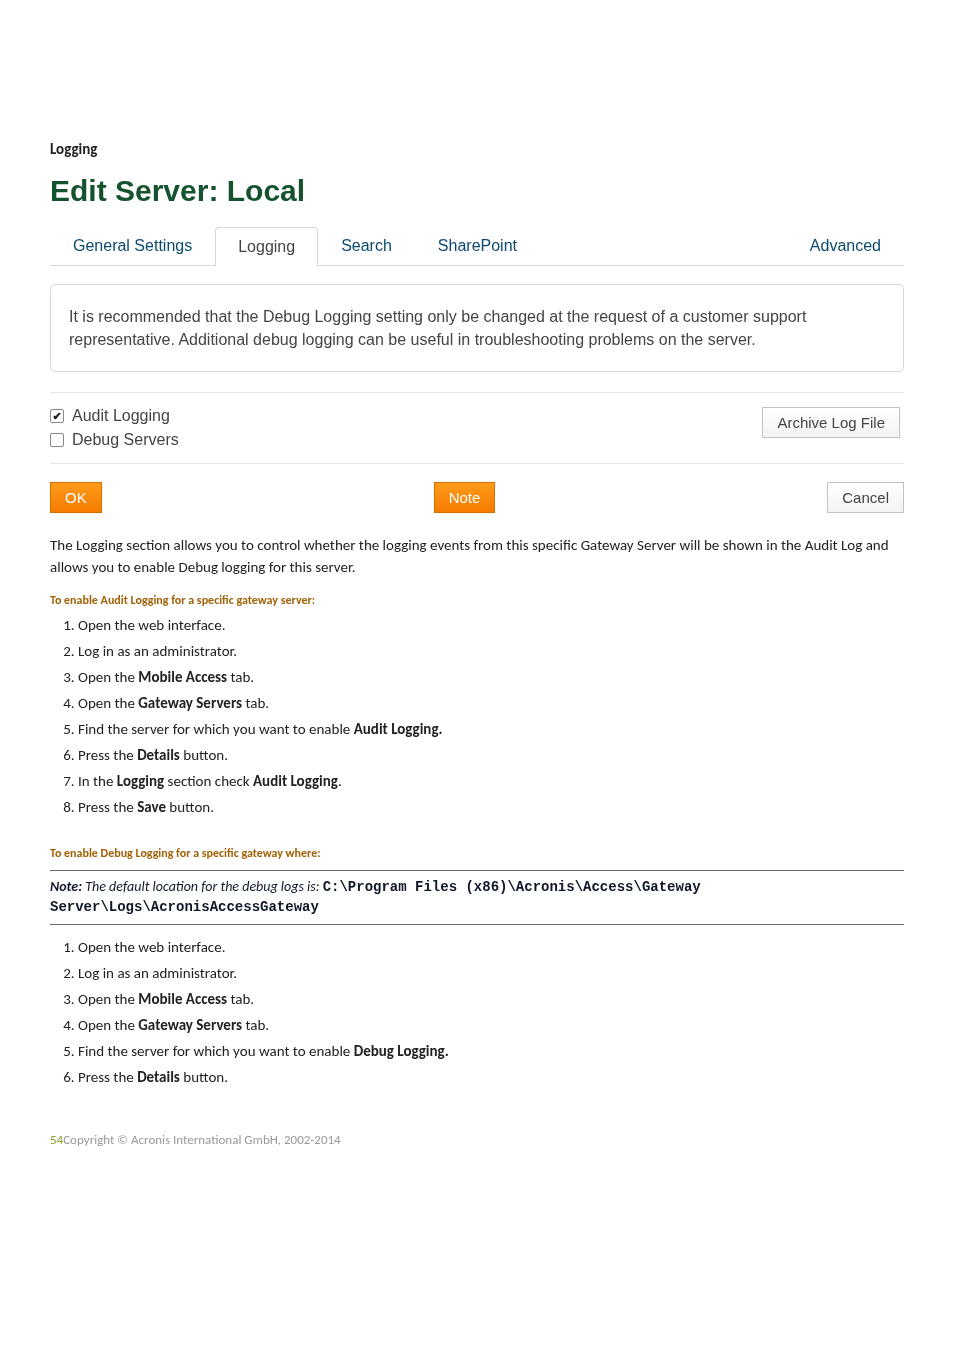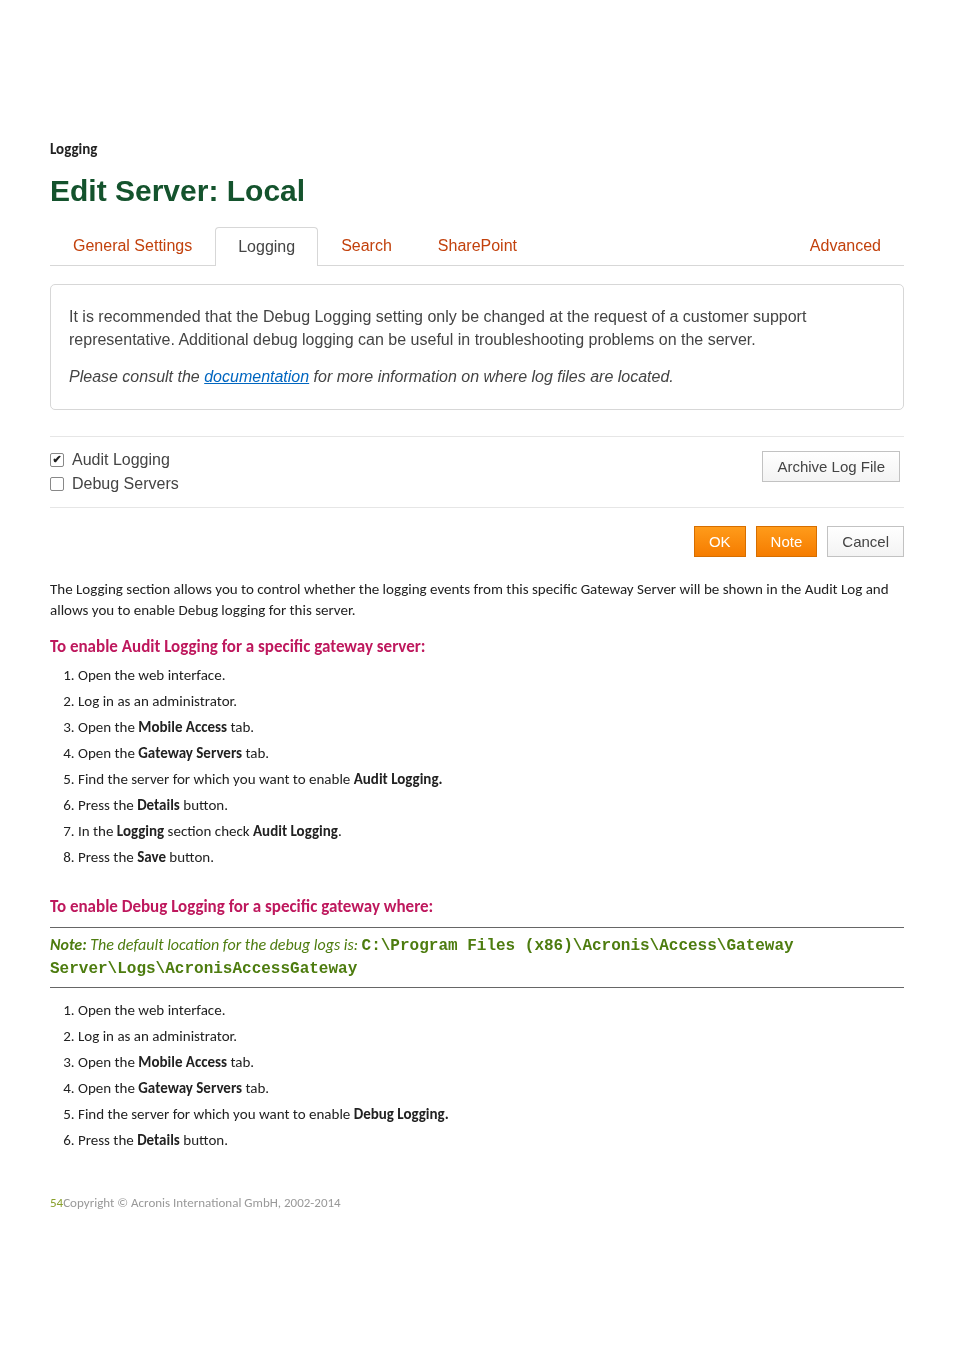--- a/index.html
+++ b/index.html
@@ -25,39 +25,39 @@
     font-family: Arial, sans-serif;
   }
   .tabs {
     display: flex;
     border-bottom: 1px solid #d7d7d7;
     margin-bottom: 18px;
   }
   .tab {
     padding: 10px 22px;
     font-size: 16px;
-    color: #c2410c;
+    color: #0c4a6e;
     border: 1px solid transparent;
     border-bottom: none;
     border-radius: 4px 4px 0 0;
     font-family: Arial, sans-serif;
   }
   .tab.active {
     color: #444;
     background: #fff;
     border-color: #d7d7d7;
     position: relative;
     top: 1px;
   }
   .tab.last { margin-left: auto; }
   .info-box {
     border: 1px solid #d7d7d7;
     border-radius: 5px;
     padding: 20px 18px;
-    margin-bottom: 26px;
+    margin-bottom: 20px;
     font-size: 16px;
     color: #444;
     font-family: Arial, sans-serif;
     line-height: 1.45;
   }
   .info-box p.note { font-style: italic; margin-top: 14px; }
   .doc-link { color: #0066c0; text-decoration: underline; font-style: italic; }
   .checkbox-row {
     display: flex;
     align-items: flex-start;
@@ -85,57 +85,57 @@
     border: 1px solid #c2c2c2;
     border-radius: 0;
     padding: 6px 14px;
     background: linear-gradient(#fff, #f3f3f3);
     font-size: 15px;
     color: #444;
     font-family: Arial, sans-serif;
   }
   .btn-row {
     display: flex;
-    justify-content: flex-end;
+    justify-content: space-between;
     gap: 10px;
     padding: 18px 0 22px 0;
   }
   .btn.primary {
     background: linear-gradient(#ff9b1a, #f57c00);
     border-color: #d66e00;
     color: #fff;
   }
   .body-text {
     font-size: 15px;
     color: #222;
     line-height: 1.45;
     margin-bottom: 14px;
   }
   .subheading {
     font-weight: bold;
-    font-size: 17px;
-    color: #be185d;
+    font-size: 12px;
+    color: #a16207;
     margin-bottom: 8px;
   }
   .subheading.spaced-top { margin-top: 28px; }
   ol {
     list-style: decimal;
     padding-left: 28px;
     font-size: 15px;
     color: #222;
   }
   ol li { margin: 5px 0; line-height: 1.4; }
   .note-block {
     border-top: 1px solid #666;
     border-bottom: 1px solid #666;
     padding: 6px 0;
     margin: 10px 0 12px 0;
-    font-size: 16px;
+    font-size: 14px;
     font-style: italic;
-    color: #4d7c0f;
+    color: #0f172a;
     line-height: 1.4;
   }
   .note-block .code { font-family: "Courier New", monospace; font-style: normal; font-weight: bold; }
   .note-block .label { font-weight: bold; }
   .footer {
     display: flex;
     justify-content: flex-start;
     margin-top: 44px;
     font-size: 13px;
     color: #999;
@@ -153,23 +153,20 @@
 <div class="tabs">
   <div class="tab">General Settings</div>
   <div class="tab active">Logging</div>
   <div class="tab">Search</div>
   <div class="tab">SharePoint</div>
   <div class="tab last">Advanced</div>
 </div>
 
 <div class="info-box">
   <p>It is recommended that the Debug Logging setting only be changed at the request of a customer support representative. Additional debug logging can be useful in troubleshooting problems on the server.</p>
-  <p class="note">
-    <span>Please consult the </span><a href="#" class="doc-link">documentation</a><span> for more information on where log files are located.</span>
-  </p>
 </div>
 
 <div class="checkbox-row">
   <div class="cb-group">
     <label class="cb-item">
       <span class="cb-box checked"></span>
       <span>Audit Logging</span>
     </label>
     <label class="cb-item">
       <span class="cb-box"></span>

